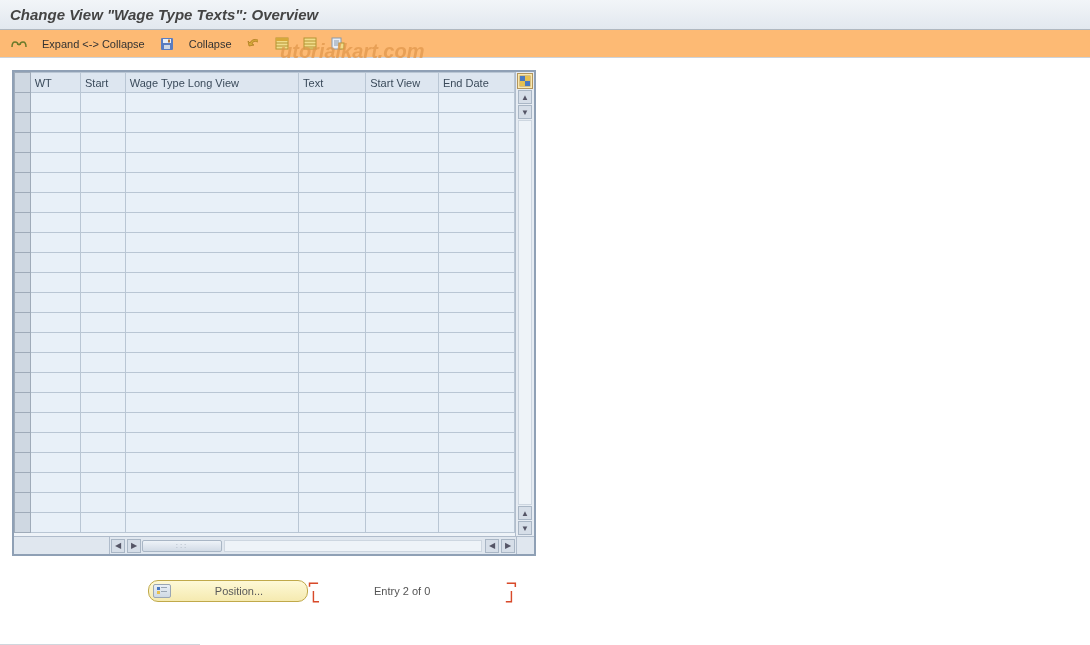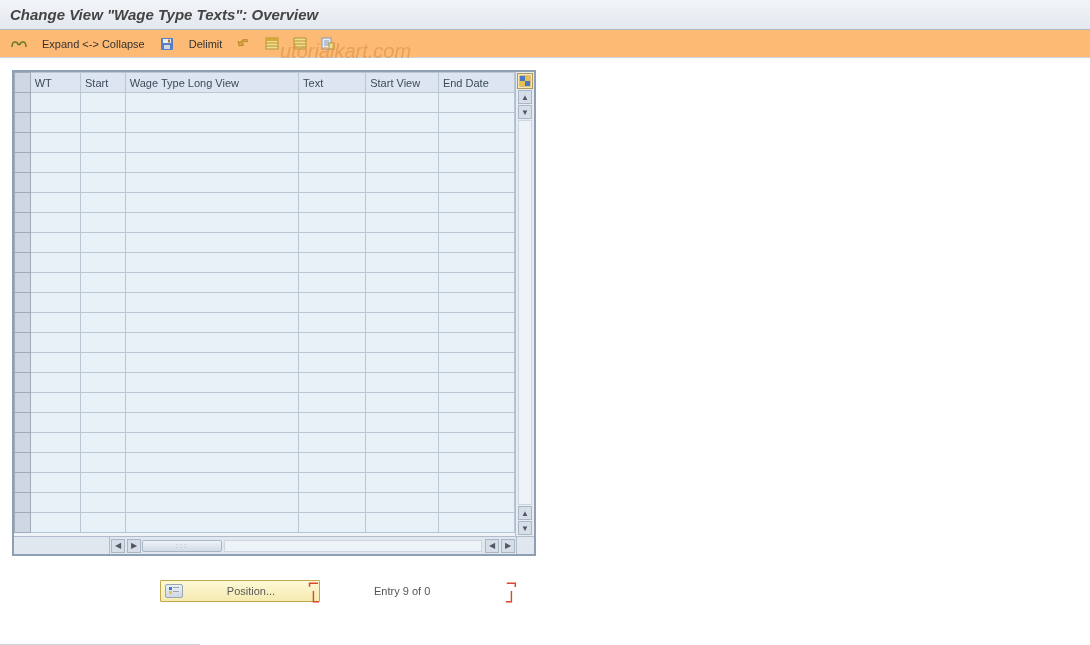--- a/index.html
+++ b/index.html
@@ -161,30 +161,30 @@
     .hscroll-row .track { flex:1; height:12px; background:#eef3f8; border:1px solid #cdd6e0; margin:0 2px; }
     .hscroll-row .spacer-right { width:18px; border-left:1px solid #b0bccb; height:100%; }
 
     .bottom-area {
       position: relative;
       margin-top: 24px;
       height: 32px;
     }
     .position-btn {
       position: absolute;
-      left: 148px;
+      left: 136px;
       top: 0;
       width: 160px;
       height: 22px;
       border: 1px solid #c0a94a;
       background: linear-gradient(to bottom,#fef9d7,#f5eab0);
       display: flex;
       align-items: center;
       cursor: pointer;
-      border-radius: 1px;
+      border-radius: 10px;
     }
     .position-btn .pill {
       width: 18px; height: 14px;
       margin-left: 4px;
       border: 1px solid #9aa6b4;
       background: linear-gradient(to bottom,#eaf0f6,#cfd9e4);
       border-radius: 2px;
       display:flex;align-items:center;justify-content:center;
     }
     .position-btn .lbl {
@@ -206,21 +206,21 @@
       left: 362px;
       top: 5px;
       color:#555;
     }
 
     .watermark {
       position: absolute;
       top: 40px;
       left: 280px;
       font-size: 20px;
-      font-weight: normal;
+      font-weight: bold;
       font-style: italic;
       color: #e0964a;
       opacity: 0.7;
       pointer-events: none;
     }
     .bottom-line {
       position:absolute;
       bottom:0; left:0;
       width: 200px;
       border-top: 1px solid #d0d6dd;
@@ -244,21 +244,21 @@
   <div class="tb-btn">
     <span class="icon-save">
       <svg width="14" height="14" viewBox="0 0 14 14">
           <rect x="1" y="1" width="12" height="12" fill="#5a7cc0" rx="1"></rect>
           <rect x="3" y="2" width="8" height="4" fill="#e8eef6"></rect>
           <rect x="4" y="8" width="6" height="4" fill="#d0d8e5"></rect>
           <rect x="8" y="2.5" width="2" height="3" fill="#b07030"></rect>
         </svg>
     </span>
   </div>
-  <span class="tb-text">Delimit</span>
+  <span class="tb-text">Collapse</span>
 
   <div class="tb-btn">
     <span class="icon-small">
       <svg width="14" height="13" viewBox="0 0 14 13">
           <path d="M11 3 Q5 1 3 6 L1 4 L2 9 L7 8 L5 7 Q6 3 11 5" fill="#d6a83a" stroke="#a6781a" stroke-width="0.7"></path>
         </svg>
     </span>
   </div>
   <div class="tb-btn">
     <span class="icon-small">
@@ -576,17 +576,17 @@
             <rect x="1" y="5" width="3" height="3" fill="#e6c050"></rect>
             <rect x="5" y="5" width="6" height="1" fill="#9aa6b4"></rect>
           </svg>
       </span>
       <span class="lbl">Position...</span>
     </div>
     <span class="bracket tl">⌐</span>
     <span class="bracket tr">¬</span>
     <span class="bracket bl">└</span>
     <span class="bracket br">┘</span>
-    <span class="entry-text">Entry 9 of 0</span>
+    <span class="entry-text">Entry 2 of 0</span>
   </div>
 </div>
 
 <div class="bottom-line"></div>
 
 </body></html>

